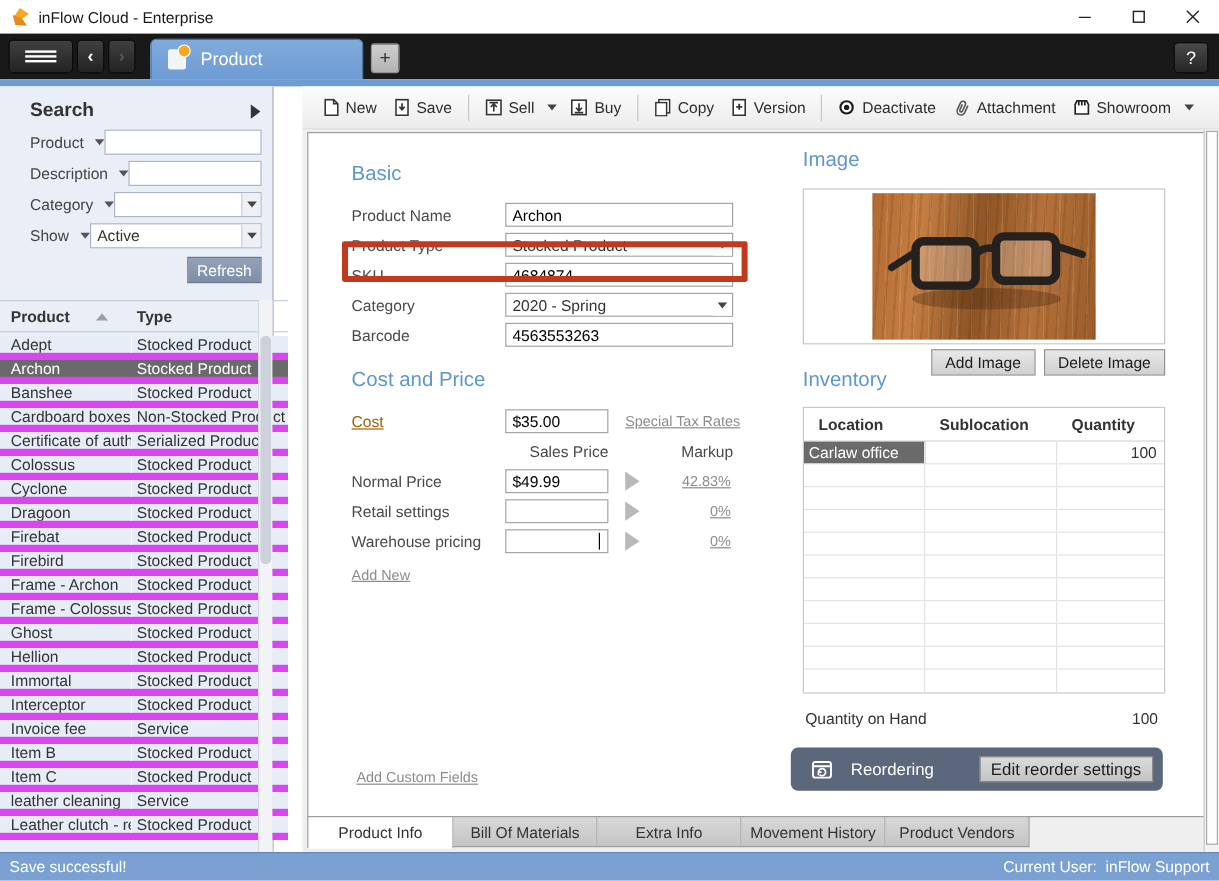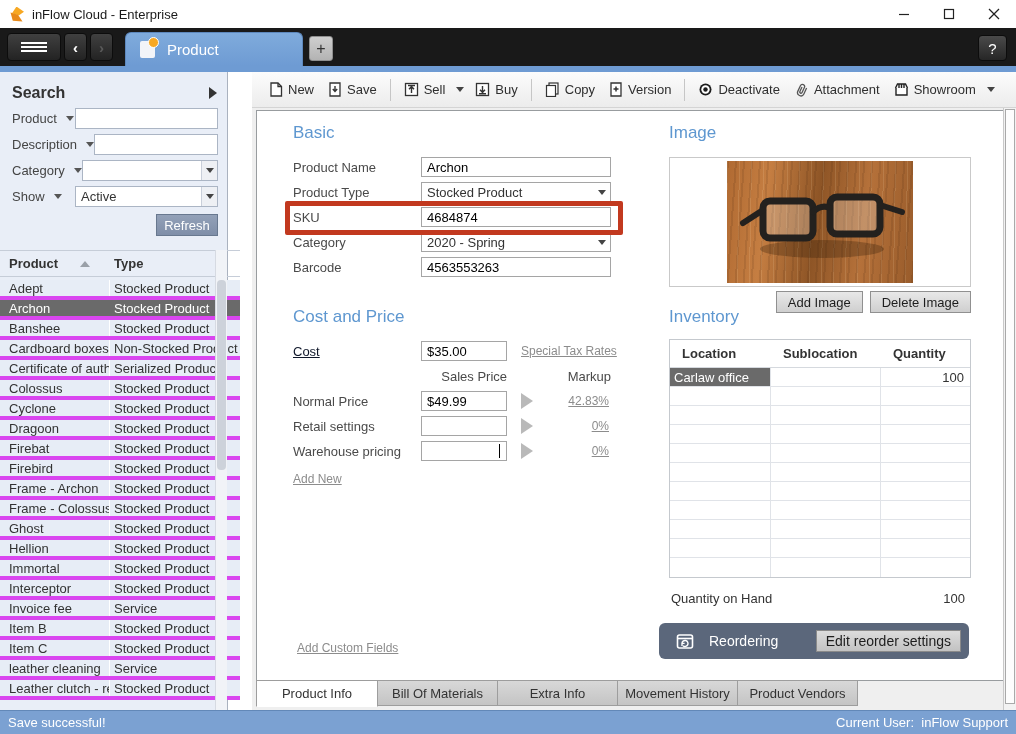--- a/index.html
+++ b/index.html
@@ -33,71 +33,71 @@
   .help-btn { position:absolute; right:9px; bottom:5px; width:29px; height:26px; background:linear-gradient(#4a4a4a,#262626); border:1px solid #0c0c0c; border-radius:4px; color:#fff; font-size:15px; display:flex; align-items:center; justify-content:center; }
 
   
   .toolbar { position:absolute; left:252px; top:72px; right:0; height:36px; background:linear-gradient(#fcfcfc,#ececec); border-bottom:1px solid #d4d4d4; display:flex; align-items:center; padding-left:10px; }
   .tbtn { display:flex; align-items:center; gap:5px; padding:4px 7px; border-radius:3px; color:#2e2e2e; white-space:nowrap; }
   .tbtn svg { display:block; }
   .tsep { width:1px; height:22px; background:#c6c6c6; margin:0 6px; }
   .dd-caret { width:0; height:0; border-left:4px solid transparent; border-right:4px solid transparent; border-top:5px solid #444; margin:0 4px; }
 
   
-  .sidebar { position:absolute; left:0; top:72px; width:228px; bottom:24px; background:#e9eef7; border-right:1px solid #aab2bf; }
+  .sidebar { position:absolute; left:0; top:72px; width:228px; bottom:24px; background:#e9eef7; border-right:1px solid #aab2bf;padding-left:13px; }
   .search-head { display:flex; align-items:center; padding:12px 10px 6px 12px; }
   .search-title { font-size:16px; font-weight:bold; color:#333; }
   .collapse-arrow { margin-left:auto; width:0; height:0; border-top:6px solid transparent; border-bottom:6px solid transparent; border-left:8px solid #333; }
   .s-row { display:flex; align-items:center; height:21px; margin:0 9px 5px 12px; }
   .s-label { color:#444; }
   .s-opcaret { width:0; height:0; border-left:4px solid transparent; border-right:4px solid transparent; border-top:5px solid #555; margin-left:9px; }
   .s-field { margin-left:auto; width:143px; height:21px; position:relative; }
   .s-field input { width:100%; height:100%; border:1px solid #abb5c4; background:#fff; font:inherit; padding:0 4px; }
   .combo { width:100%; height:100%; border:1px solid #abb5c4; background:#fff; display:flex; align-items:center; }
   .combo .val { flex:1; padding:0 5px; overflow:hidden; white-space:nowrap; }
   .combo .dd { width:16px; height:100%; border-left:1px solid #c9cfda; background:#eef0f4; display:flex; align-items:center; justify-content:center; }
   .combo .dd::after { content:""; width:0; height:0; border-left:4px solid transparent; border-right:4px solid transparent; border-top:5px solid #444; }
   .refresh-btn { position:absolute; right:9px; top:142px; width:62px; height:22px; background:linear-gradient(#93a1b8,#7f8ea8); border:1px solid #68788f; color:#fff; font:inherit; }
 
   .plist-header { position:absolute; left:0; top:178px; width:240px; height:27px; border-top:1px solid #c6cdd8; border-bottom:1px solid #c6cdd8; display:flex; align-items:center; font-weight:bold; }
   .ph-product { width:110px; padding-left:9px; display:flex; align-items:center; gap:6px; }
   .sort-asc { width:0; height:0; border-left:5px solid transparent; border-right:5px solid transparent; border-bottom:6px solid #9aa0a8; margin-left:16px; }
   .ph-type { padding-left:4px; }
   .plist-body { position:absolute; left:0; top:208px; width:240px; bottom:0; overflow:hidden; }
-  .plist-row { display:flex; height:20px; align-items:center; background:#e7edf6; border-bottom:4px solid #d946ef; }
+  .plist-row { display:flex; height:20px; align-items:center; background:#e7edf6; border-bottom:6px solid #d946ef; }
   .plist-row .pcol { width:110px; padding-left:9px; border-right:1px solid #fff; overflow:hidden; white-space:nowrap; align-self:stretch; display:flex; align-items:center; }
   .plist-row .tcol { flex:1; padding-left:4px; overflow:hidden; white-space:nowrap; }
   .plist-row.selected { background:#6a6a6a; color:#fff; }
   .plist-row.selected .pcol { border-right-color:#6a6a6a; }
   .side-scroll { position:absolute; right:0; top:178px; width:12px; bottom:0; background:#f1f3f7; border-left:1px solid #d6dae2; }
   .side-thumb { position:absolute; left:1px; top:30px; width:9px; height:190px; background:#cdd2da; border-radius:4px; }
 
   
   .main { position:absolute; left:252px; top:108px; right:0; bottom:24px; background:#efefef; }
   .content-panel { position:absolute; left:4px; top:2px; right:3px; bottom:29px; background:#fff; border:1px solid #989c9f; }
   .main-scroll { position:absolute; right:0; top:0; width:13px; bottom:0; background:#f2f2f2; border-left:1px solid #c9c9c9; }
   .main-thumb { position:absolute; left:1px; top:1px; width:10px; bottom:6px; background:#fdfdfd; border:1px solid #a9a9a9; }
 
   .sec-head { font-size:17px; color:#5e97d0; height:22px; }
   .section-basic { position:absolute; left:36px; top:12px; width:340px; }
-  .section-basic .sec-head { margin-bottom:12px; }
+  .section-basic .sec-head { margin-bottom:12px;margin-top:12px; }
   .b-row { display:flex; align-items:center; height:20px; margin-bottom:5px; }
   .b-label { flex:0 0 128px; color:#4a4a4a; }
   .b-field { width:190px; height:20px; position:relative; }
   .b-field input { width:100%; height:100%; border:1px solid #a5a5a5; font:inherit; padding:0 5px; }
   .b-field .combo { border-color:#a5a5a5; }
   .b-field .combo .dd { background:#fff; border-left:none; }
 
   .sku-annotation { position:absolute; left:28px; top:90px; width:338px; height:34px; border:5px solid #c2391f; border-radius:2px; pointer-events:none; }
 
   .section-costprice { position:absolute; left:36px; top:196px; width:330px; }
   .section-costprice .sec-head { margin-bottom:12px; }
   .cp-row { display:flex; align-items:center; height:20px; margin-bottom:5px; }
   .cp-label { flex:0 0 128px; color:#4a4a4a; }
-  .cp-link { color:#0f172a; text-decoration:underline; }
+  .cp-link { color:#a16207; text-decoration:underline; }
   .money { width:86px; height:20px; position:relative; }
   .money input { width:100%; height:100%; border:1px solid #a5a5a5; font:inherit; padding:0 5px; text-align:left; }
   .text-caret { position:absolute; right:7px; top:3px; width:1px; height:14px; background:#000; }
   .tax-link { margin-left:14px; color:#8c8c8c; text-decoration:underline; font-size:12px; }
   .cp-head-price { flex:0 0 86px; text-align:right; color:#4a4a4a; margin-left:128px; }
   .cp-head-markup { flex:0 0 76px; margin-left:28px; text-align:right; color:#4a4a4a; }
   .apply-arrow { width:0; height:0; border-top:8px solid transparent; border-bottom:8px solid transparent; border-left:12px solid #b9b9b9; margin-left:14px; }
   .markup-link { flex:0 0 62px; margin-left:14px; text-align:right; color:#8c8c8c; text-decoration:underline; font-size:12px; }
   .addnew-link { display:inline-block; margin-top:6px; color:#8c8c8c; text-decoration:underline; font-size:12px; }
   .addcustom-link { position:absolute; left:40px; top:530px; color:#8c8c8c; text-decoration:underline; font-size:12px; }

